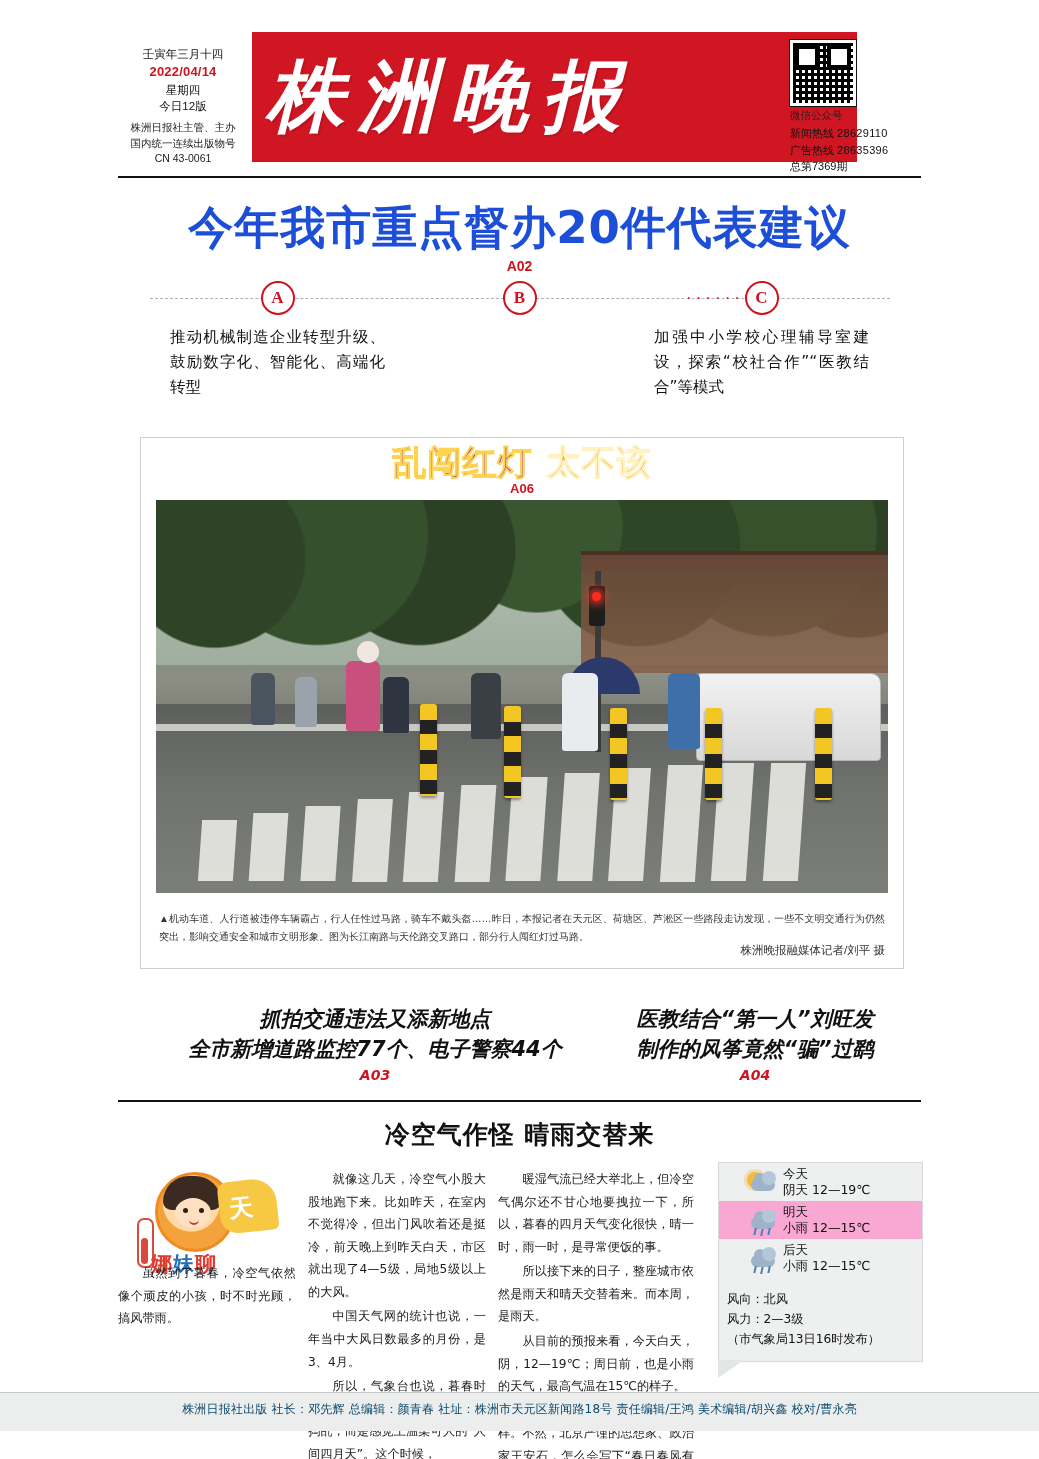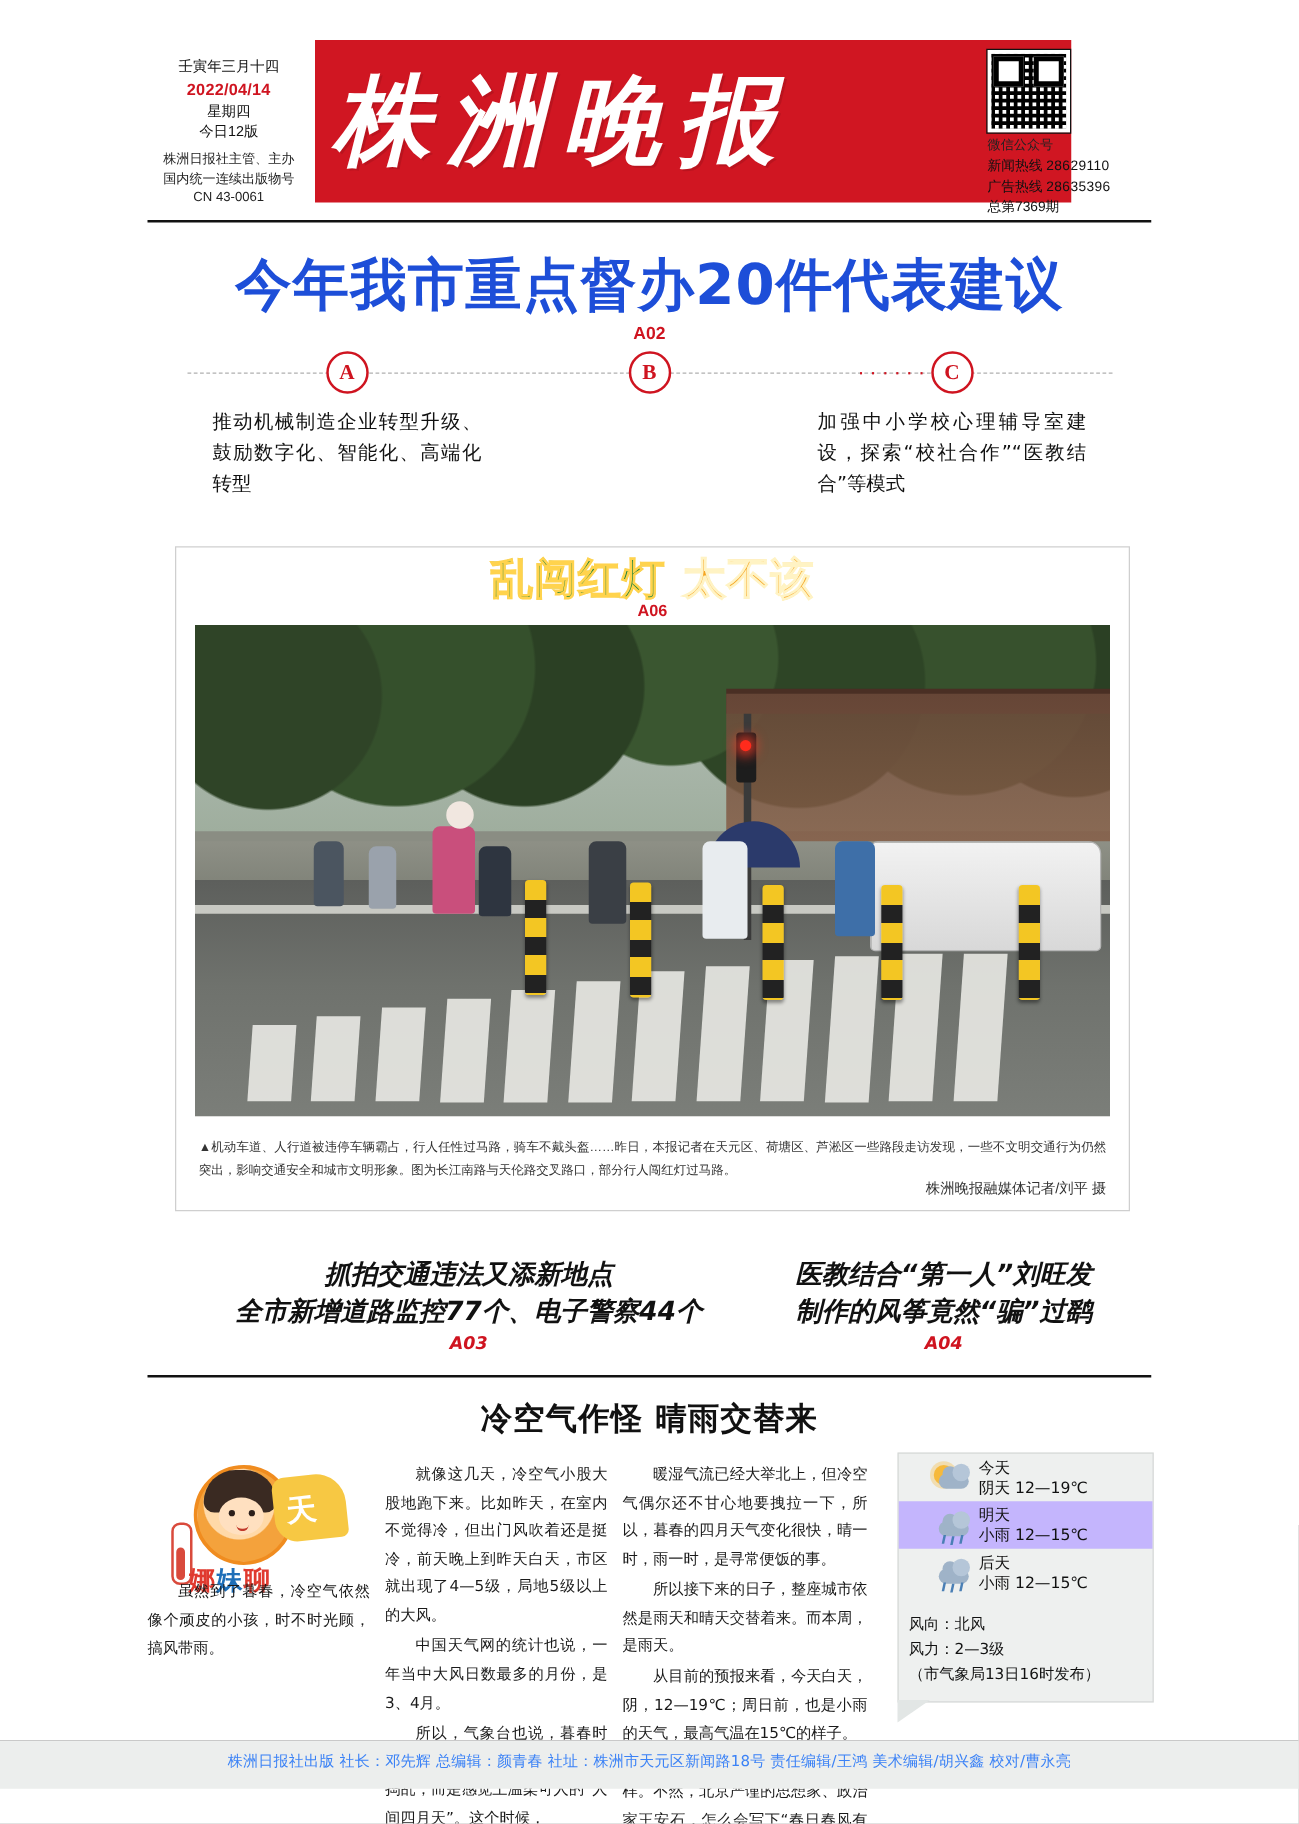--- a/index.html
+++ b/index.html
@@ -193,21 +193,21 @@
   .photo-title {
     position: absolute;
     left: 0; top: 2px;
     width: 762px;
     text-align: center;
     font-family: "DejaVu Sans", sans-serif;
     font-size: 34px;
     font-weight: bold;
   }
   .photo-title .t1 {
-    color: #15803d;
+    color: #6d28d9;
     -webkit-text-stroke: 1px #ffd34d;
     letter-spacing: 1px;
   }
   .photo-title .t2 {
     color: #f5a623;
     -webkit-text-stroke: 1px #fff3c4;
     margin-left: 14px;
     letter-spacing: 1px;
   }
   .photo-ref {
@@ -472,21 +472,21 @@
     border: 1px solid #d6d9d8;
   }
   .wrow {
     position: relative;
     height: 38px;
     display: flex;
     align-items: center;
     padding-left: 24px;
     box-sizing: border-box;
   }
-  .wrow.alt { background: #c4b5fd; align-items: center; }
+  .wrow.alt { background: #f9a8d4; align-items: center; }
   .wicon {
     width: 34px; height: 30px;
     position: relative;
     flex: 0 0 34px;
   }
   .sun {
     position: absolute; left: 4px; top: 5px;
     width: 16px; height: 16px; border-radius: 50%;
     background: #f6b93b;
     box-shadow: 0 0 0 3px rgba(246,185,59,.35);
@@ -553,21 +553,21 @@
     left: 0; top: 1393px;
     width: 1039px; height: 38px;
     background: #eceeed;
   }
   .foot-text {
     position: absolute;
     left: 0; top: 1401px;
     width: 1039px;
     text-align: center;
     font-size: 12px;
-    color: #3b82f6;
+    color: #0c4a6e;
     font-family: "DejaVu Sans", sans-serif;
     letter-spacing: .2px;
   }
 </style>
 </head>
 <body>
 
 <div id="page">
 
   <div class="masthead">

